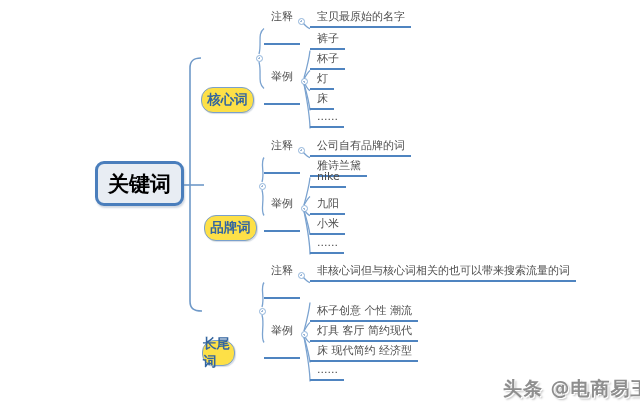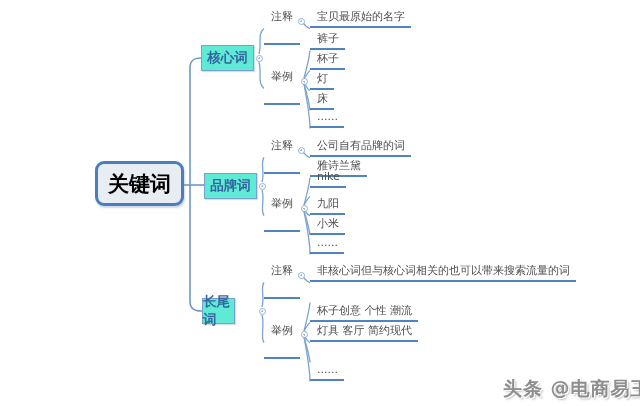--- a/index.html
+++ b/index.html
@@ -12,23 +12,24 @@
   #wires path.trunk{stroke:#6f99c8;stroke-width:1.6;}
 
   .root-node{
     position:absolute;display:flex;align-items:center;justify-content:center;
     box-sizing:border-box;border:3px solid #4a7ebc;border-radius:9px;
     background:#e8edf3;color:#000000;font-size:21px;font-weight:bold;
     box-shadow:1px 2px 2px rgba(120,140,170,.35);
   }
   .branch-node{
     position:absolute;display:flex;align-items:center;justify-content:center;
-    box-sizing:border-box;border:1.5px solid #7aa0cc;border-radius:0;
-    background:#5eead4;color:#33659f;font-size:13.5px;font-weight:600;
+    box-sizing:border-box;border:1.5px solid #7aa0cc;border-radius:12px;
+    background:#fde047;color:#33659f;font-size:13.5px;font-weight:600;
     box-shadow:1px 1px 1px rgba(120,140,170,.3);
+    margin-top:42px;
   }
   .label-node{
     position:absolute;box-sizing:border-box;width:36px;text-align:center;
     font-size:11px;line-height:13px;color:#4d4d4d;padding-bottom:20px;
     border-bottom:2px solid #4f84c0;white-space:nowrap;
   }
   .leaf-node{
     position:absolute;box-sizing:border-box;left:310px;
     font-size:11px;line-height:13px;color:#4d4d4d;
     padding:0 6px 3px 7px;border-bottom:2px solid #4f84c0;white-space:nowrap;
@@ -119,17 +120,18 @@
   <span class="toggle" style="left:259px;top:308px;"></span>
 
   <div class="label-node" style="left:264px;top:264px;">注释</div>
   <span class="toggle" style="left:298px;top:272px;"></span>
   <div class="leaf-node" style="top:264px;">非核心词但与核心词相关的也可以带来搜索流量的词</div>
 
   <div class="label-node" style="left:264px;top:324px;">举例</div>
   <span class="toggle" style="left:301px;top:331px;"></span>
   <div class="leaf-node" style="top:304px;">杯子创意 个性 潮流</div>
   <div class="leaf-node" style="top:324px;">灯具 客厅 简约现代</div>
+  <div class="leaf-node" style="top:344px;">床 现代简约 经济型</div>
   <div class="leaf-node" style="top:363px;">......</div>
 
   <div class="watermark">头条 @电商易王</div>
 
 </div>
 
 </body></html>

